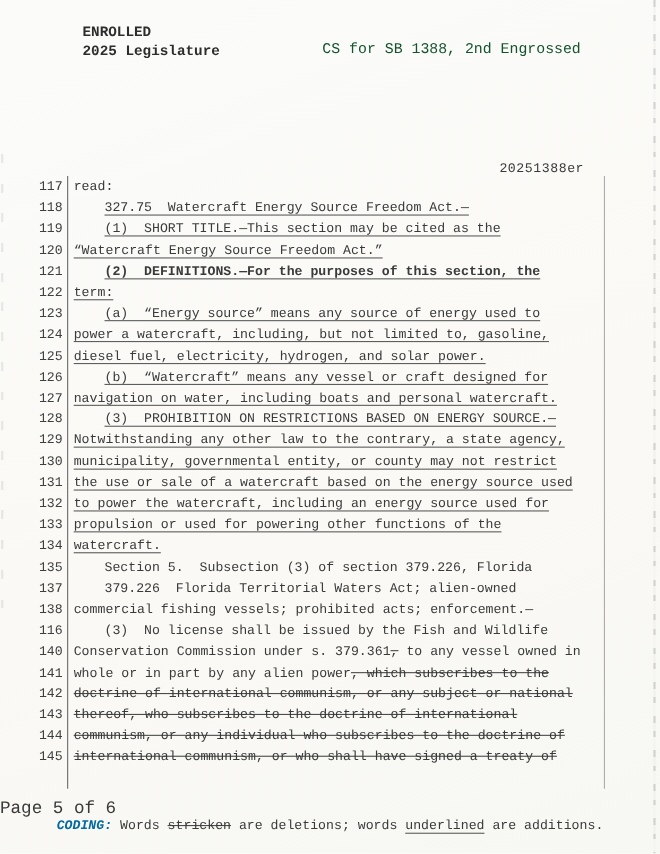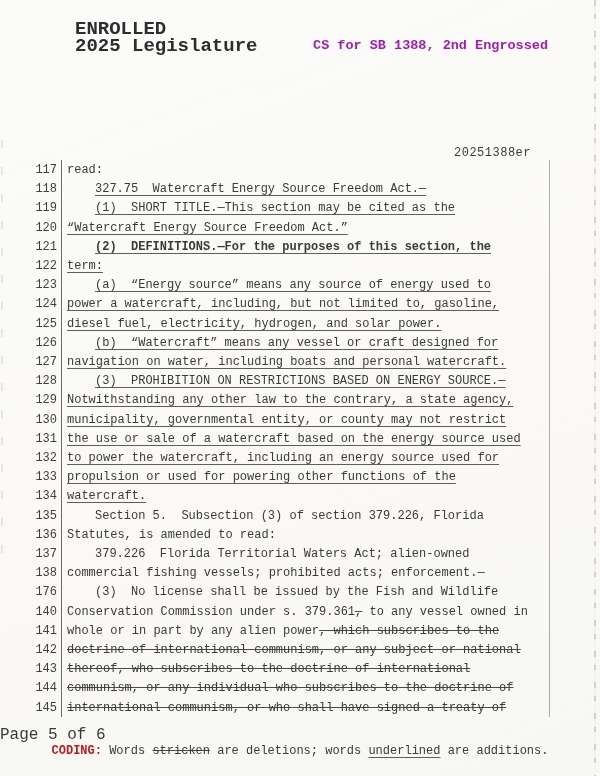--- a/index.html
+++ b/index.html
@@ -4,26 +4,26 @@
 <style>
   html,body { margin:0; padding:0; }
   body {
     width:600px; height:776px; position:relative; overflow:hidden;
     background:linear-gradient(160deg,#fbfbf9 0%, #faf9f6 60%, #f7f7f3 100%);
     font-family:"Liberation Mono","DejaVu Sans Mono",monospace;
     color:#3a3a3a;
   }
   .hdr-left {
     position:absolute; left:75px; top:21px;
-    font-size:19px; font-weight:bold; line-height:17px; color:#2d2d2d;
+    font-size:13px; font-weight:bold; line-height:17px; color:#2d2d2d;
     white-space:pre;
   }
   .hdr-bill {
-    position:absolute; right:52px; top:38px;
-    font-size:13.5px; font-weight:bold; color:#a21caf; white-space:pre;
+    position:absolute; right:72px; top:38px;
+    font-size:13.5px; font-weight:normal; color:#14532d; white-space:pre;
   }
   .docnum {
     position:absolute; right:69px; top:146px; font-size:12px; letter-spacing:.5px;
   }
   .rule { position:absolute; top:160px; height:557px; width:1px; }
   .rule-left  { left:61px;  background:rgba(45,45,45,0.7); }
   .rule-right { left:549px; background:rgba(80,80,80,0.45); }
   .lines { position:absolute; left:0; top:161px; width:536px; }
   .row { display:flex; line-height:19.2px; font-size:12px; }
   .num { flex:0 0 57px; width:57px; text-align:right; color:#3f3f3f; }
@@ -33,21 +33,21 @@
     text-decoration:underline;
     text-underline-offset:3px;
     text-decoration-thickness:1px;
     text-decoration-color:rgba(55,55,55,0.8);
   }
   .seg-s {
     text-decoration:line-through;
     text-decoration-thickness:1px;
     text-decoration-color:rgba(55,55,55,0.9);
   }
-  .seg-b { font-weight:bold; color:#b91c1c; }
+  .seg-b { font-weight:bold; color:#0369a1;font-style:italic; }
   .footer-page {
     position:absolute; top:726px; left:0; width:543px;
     text-align:left; font-size:16px; white-space:pre;
   }
   .footer-coding {
     position:absolute; top:744px; left:0; width:600px;
     text-align:center; font-size:12px; white-space:pre;
   }
   .artifact-right {
     position:absolute; left:594px; top:0; width:2px; height:776px;
@@ -161,37 +161,33 @@
   <div class="row">
     <div class="num">134</div>
     <div class="txt"><span class="seg-u">watercraft.</span></div>
   </div>
 
   <div class="row">
     <div class="num">135</div>
     <div class="txt" style="padding-left: 28px; text-align: right;"><span class="seg-p">Section 5.  Subsection (3) of section 379.226, Florida</span></div>
   </div>
 
-  <div class="row">
-    <div class="num">136</div>
-    <div class="txt"><span class="seg-p">Statutes, is amended to read:</span></div>
-  </div>
 
   <div class="row">
     <div class="num">137</div>
     <div class="txt" style="padding-left: 28px;"><span class="seg-p">379.226  Florida Territorial Waters Act; alien-owned</span></div>
   </div>
 
   <div class="row">
     <div class="num">138</div>
     <div class="txt"><span class="seg-p">commercial fishing vessels; prohibited acts; enforcement.—</span></div>
   </div>
 
   <div class="row">
-    <div class="num">176</div>
+    <div class="num">116</div>
     <div class="txt" style="padding-left: 28px;"><span class="seg-p">(3)  No license shall be issued by the Fish and Wildlife</span></div>
   </div>
 
   <div class="row">
     <div class="num">140</div>
     <div class="txt"><span class="seg-p">Conservation Commission under s. 379.361</span><span class="seg-s">,</span><span class="seg-p"> to any vessel owned in</span></div>
   </div>
 
   <div class="row">
     <div class="num">141</div>

